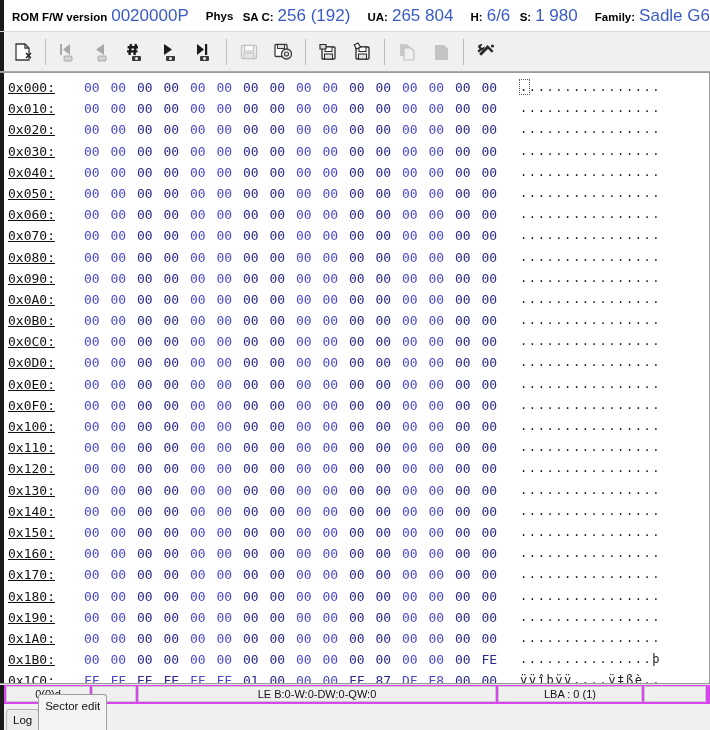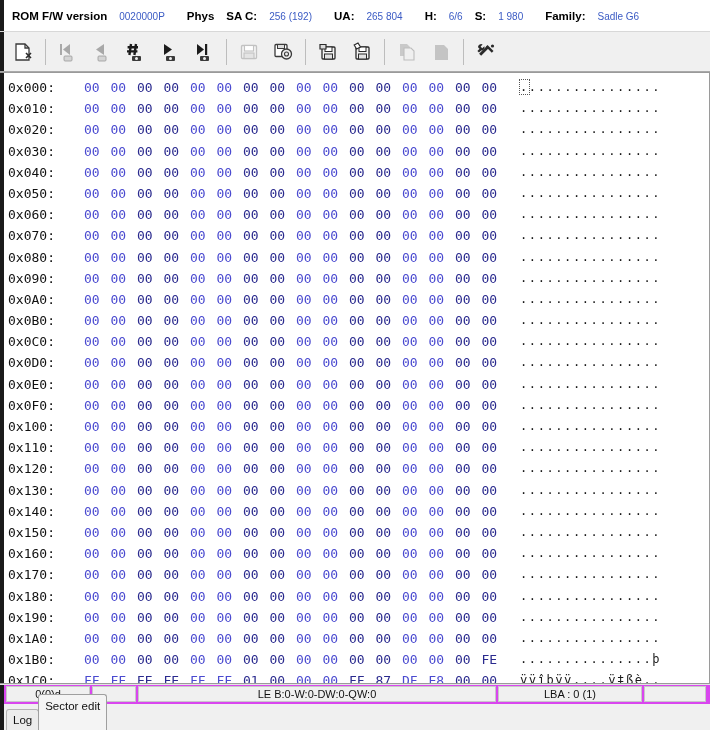--- a/index.html
+++ b/index.html
@@ -41,22 +41,22 @@
   }
   .info-group { display: flex; align-items: baseline; }
   .info-label {
     color: #000000;
     font-weight: bold;
     font-size: 11.5px;
   }
   .info-value {
     color: #3b5bc4;
     font-weight: normal;
-    font-size: 10px;
-    margin-left: 12px;
+    font-size: 17px;
+    margin-left: 4px;
   }
   .info-sep { display: inline-block; width: 22px; }
   .info-sep-sm { display: inline-block; width: 12px; }
 
   
   .toolbar {
     height: 40px;
     min-height: 40px;
     background: #f0f0f0;
     border-bottom: 1px solid #a9a9a9;
@@ -121,20 +121,21 @@
     align-items: center;
     font-family: "DejaVu Sans Mono", monospace;
     font-size: 13px;
     white-space: nowrap;
   }
   .hex-addr {
     color: #111111;
     width: 76px;
     flex-shrink: 0;
     letter-spacing: 0px;
+    text-decoration: underline;
   }
   .hex-bytes {
     display: flex;
     flex-shrink: 0;
   }
   .hex-byte {
     width: 26.5px;
     color: #4a4ad0;
     text-align: left;
     flex-shrink: 0;

